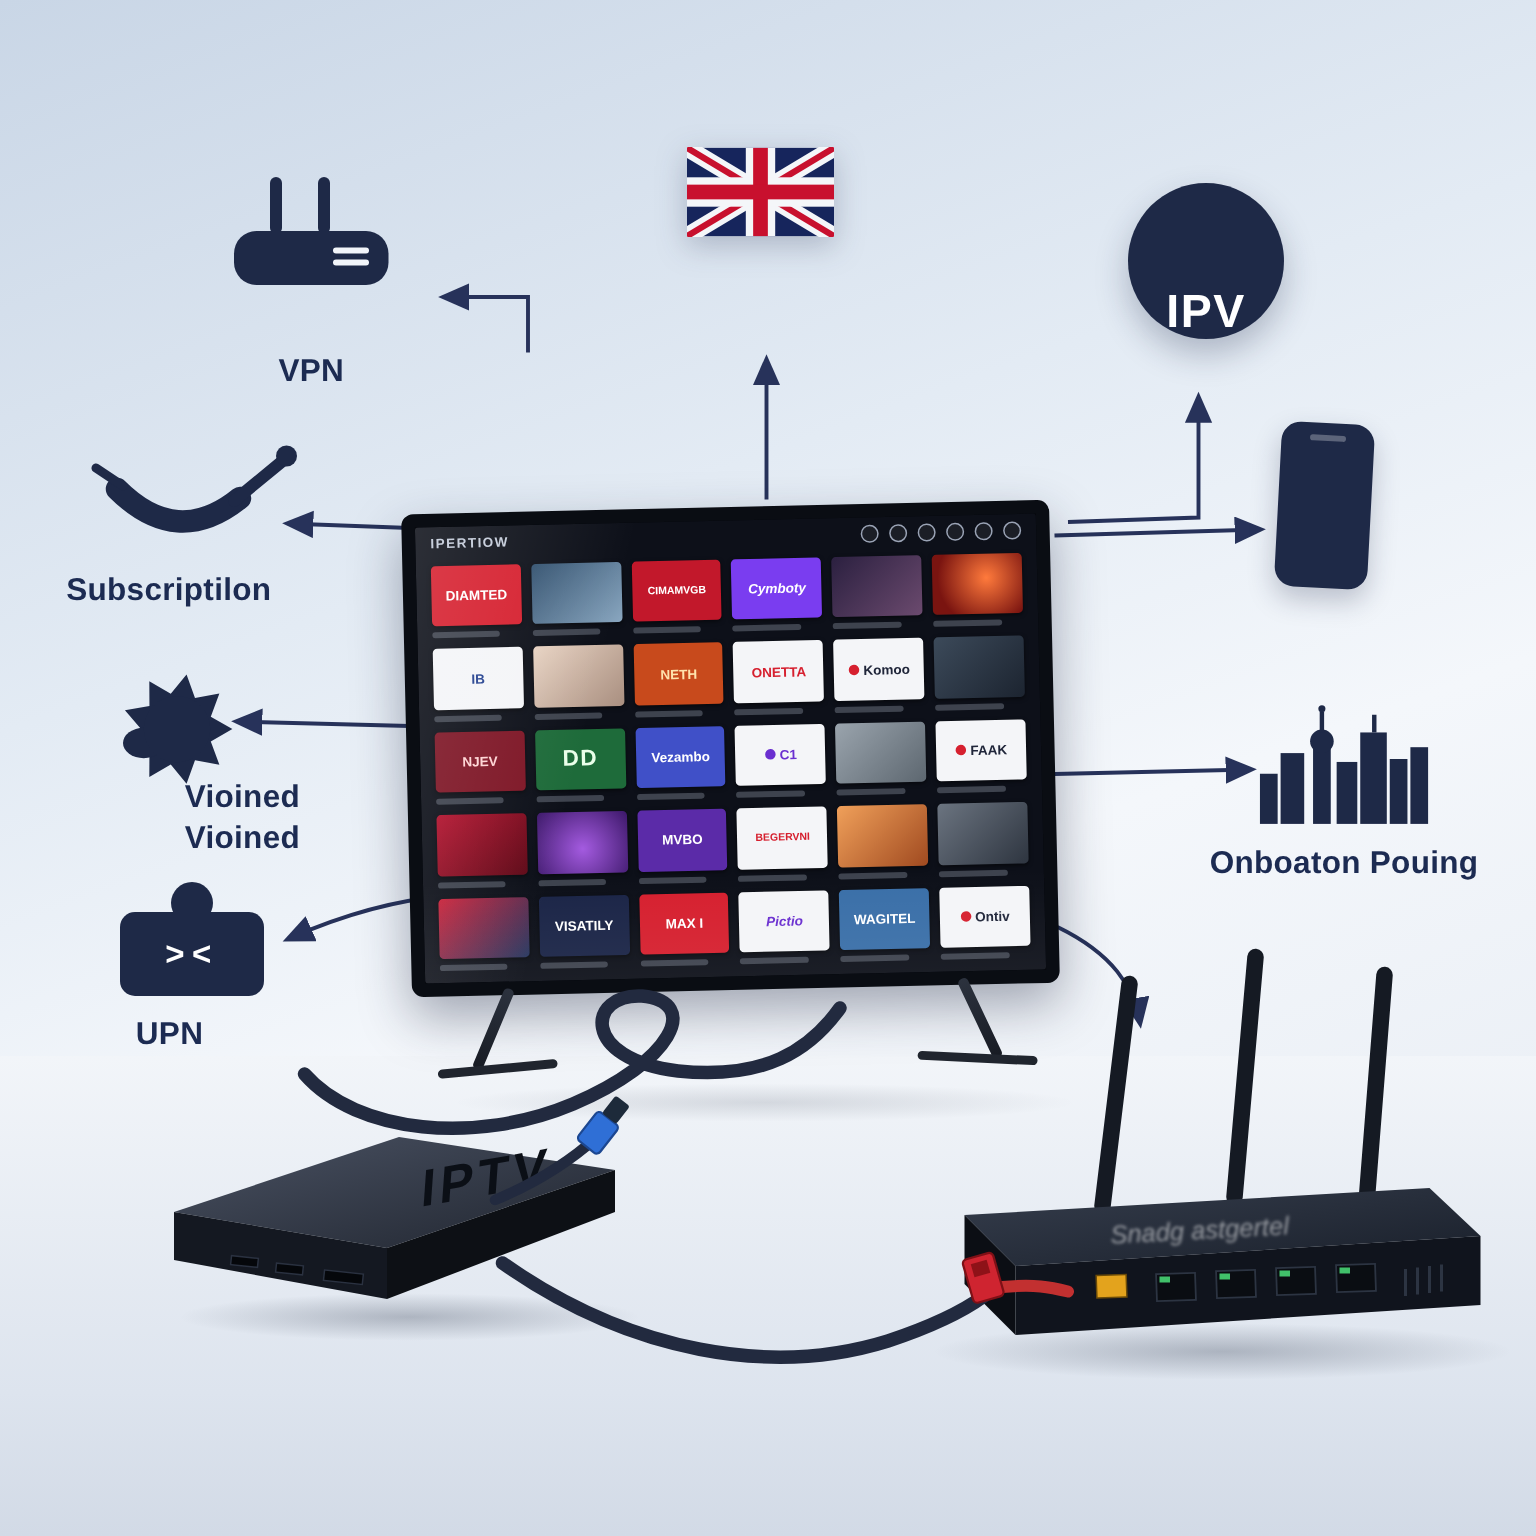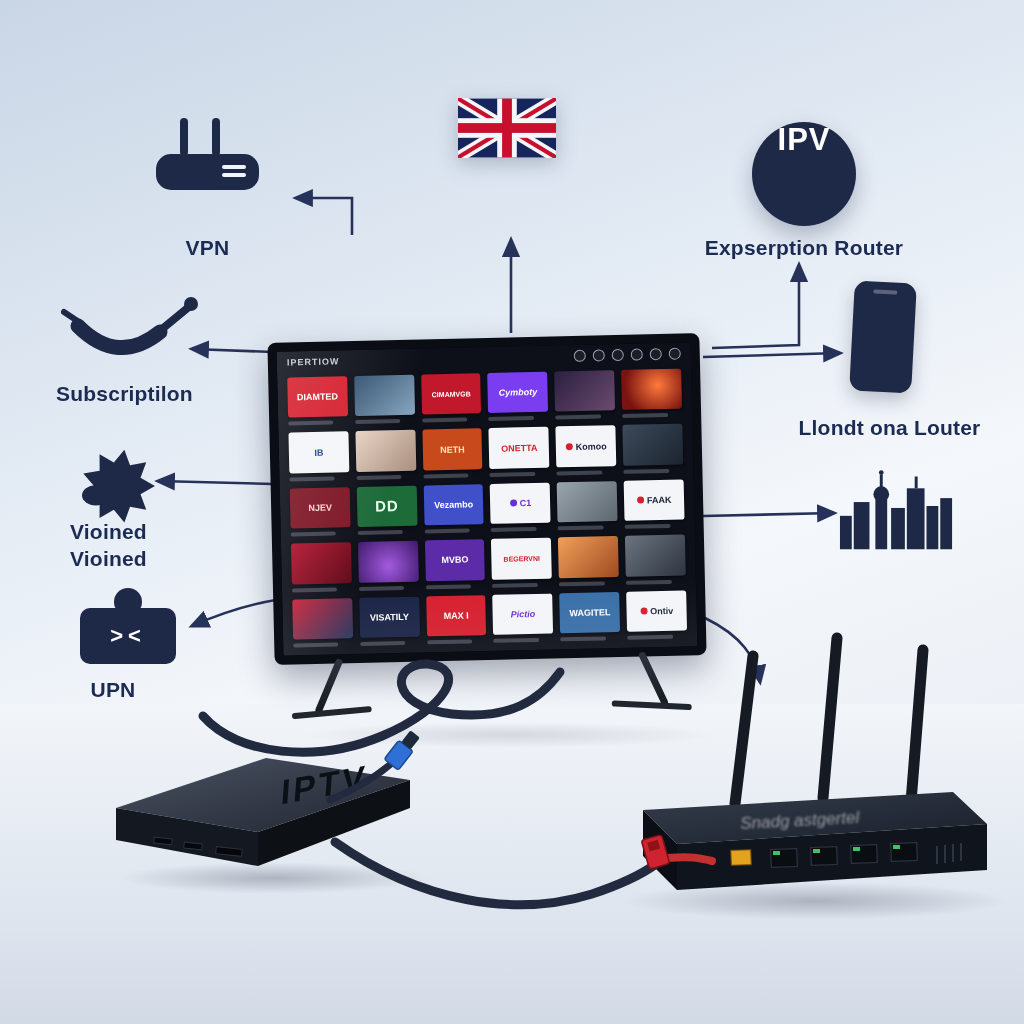--- a/index.html
+++ b/index.html
@@ -4,26 +4,26 @@
 <style>
   html,body{margin:0;padding:0;background:#e8eef5;font-family:"Liberation Sans",sans-serif;}
   .canvas{position:relative;width:1024px;height:1024px;overflow:hidden;
     background:linear-gradient(160deg,#c9d6e6 0%,#e3ebf4 35%,#f4f7fb 58%,#e3e9f1 100%);}
   .floor{position:absolute;left:0;right:0;bottom:0;height:320px;z-index:0;
     background:linear-gradient(#f2f5f9 0%,#dde4ee 70%,#d2dae6 100%);}
   svg{display:block}
 
   
   .callout-label{position:absolute;z-index:2;color:#1c2b52;font-weight:bold;font-size:21px;text-align:center;letter-spacing:.2px}
-  .left-align{text-align:left}
+  .left-align{text-align:right}
 
   
   .icon-navy{fill:#1e2947}
   .ipv-badge{position:absolute;z-index:2;width:104px;height:104px;border-radius:50%;background:#1e2947;
-    display:flex;align-items:flex-start;justify-content:center;color:#fff;font-weight:bold;font-size:31px;letter-spacing:1px;
+    display:flex;align-items:flex-end;justify-content:center;color:#fff;font-weight:bold;font-size:31px;letter-spacing:1px;
     box-shadow:0 10px 22px rgba(30,41,71,.28)}
   .phone{position:absolute;z-index:2;width:62px;height:110px;background:#1e2947;border-radius:13px;transform:rotate(3deg);
     box-shadow:0 8px 18px rgba(30,41,71,.25)}
   .phone::after{content:"";position:absolute;top:8px;left:50%;margin-left:-12px;width:24px;height:4px;border-radius:2px;background:rgba(255,255,255,.28)}
   .puzzle{position:absolute;z-index:2;width:96px;height:82px}
   .puzzle-knob{position:absolute;left:34px;top:0;width:28px;height:28px;border-radius:50%;background:#1e2947}
   .puzzle-body{position:absolute;left:0;top:20px;width:96px;height:56px;border-radius:10px;background:#1e2947;
     display:flex;align-items:center;justify-content:center;color:#fff;font-weight:bold;font-size:22px;letter-spacing:5px}
 
   
@@ -132,33 +132,32 @@
       <rect x="24" width="12" height="36" fill="#f4f6f9"></rect>
       <rect y="12" width="60" height="12" fill="#f4f6f9"></rect>
       <rect x="27" width="6" height="36" fill="#c8102e"></rect>
       <rect y="15" width="60" height="6" fill="#c8102e"></rect>
     </svg>
   </div>
 
   <div class="ipv-badge" style="left:752px;top:122px">
     <span>IPV</span>
   </div>
-  <div class="callout-label" style="left:688px;top:236px;width:232px">Expserption Router</div>
 
   <div class="icon-wrap" style="left:60px;top:286px">
     <svg width="142" height="90" viewBox="0 0 142 90">
       <g stroke="#1e2947" fill="none" stroke-linecap="round">
         <path d="M18 40 Q 58 80 100 46" stroke-width="15"></path>
         <path d="M96 48 L 130 20" stroke-width="8"></path>
         <path d="M22 38 L 4 26" stroke-width="6"></path>
       </g>
       <circle cx="131" cy="18" r="7" fill="#1e2947"></circle>
     </svg>
   </div>
-  <div class="callout-label" style="left:37px;top:382px;width:175px">Subscriptilon</div>
+  <div class="callout-label" style="left:25px;top:382px;width:175px">Subscriptilon</div>
 
   <div class="icon-wrap" style="left:70px;top:436px">
     <svg width="96" height="102" viewBox="0 0 104 102">
       <polygon class="icon-navy" points="92,50 76.4,41.1 82.6,24.3 65,27.5 58.9,10.6 47.5,24.4 32,15.4 32.1,33.3 14.4,36.3 26,50 14.4,63.7 32.1,66.7 32,84.6 47.5,75.6 58.9,89.4 65,72.5 82.6,75.7 76.4,58.9"></polygon>
       <ellipse class="icon-navy" cx="28" cy="60" rx="15" ry="11"></ellipse>
       <circle class="icon-navy" cx="52" cy="50" r="24"></circle>
     </svg>
   </div>
   <div class="callout-label left-align" style="left:70px;top:518px;width:130px;line-height:27px">
     <div>Vioined</div>
@@ -167,39 +166,39 @@
 
   <div class="puzzle" style="left:80px;top:588px">
     <div class="puzzle-knob"></div>
     <div class="puzzle-body">
       <span>&gt;&lt;</span>
     </div>
   </div>
   <div class="callout-label" style="left:58px;top:678px;width:110px">UPN</div>
 
   <div class="phone" style="left:852px;top:282px"></div>
-  <div class="callout-label" style="left:792px;top:416px;width:195px">Llondt ona Louter</div>
 
   <div class="icon-wrap" style="left:838px;top:458px">
     <svg width="118" height="96" viewBox="0 0 120 96">
       <g class="icon-navy">
         <rect x="2" y="58" width="12" height="34"></rect>
         <rect x="16" y="44" width="16" height="48"></rect>
         <rect x="38" y="38" width="12" height="54"></rect>
         <circle cx="44" cy="36" r="8"></circle>
         <rect x="42.5" y="16" width="3" height="14"></rect>
         <circle cx="44" cy="14" r="2.4"></circle>
         <rect x="54" y="50" width="14" height="42"></rect>
         <rect x="70" y="30" width="18" height="62"></rect>
         <rect x="78" y="18" width="3" height="12"></rect>
         <rect x="90" y="48" width="12" height="44"></rect>
         <rect x="104" y="40" width="12" height="52"></rect>
       </g>
     </svg>
   </div>
+  <div class="callout-label" style="left:796px;top:564px;width:200px">Onboaton Pouing</div>
 
   <div class="shadow" style="left:300px;top:722px;width:420px;height:26px;opacity:.5"></div>
   <div class="shadow" style="left:118px;top:862px;width:310px;height:32px"></div>
   <div class="shadow" style="left:620px;top:882px;width:390px;height:38px"></div>
 
   <div class="tv">
     <div class="tv-frame">
       <div class="screen">
         <div class="screen-header">
           <div class="screen-title">IPERTIOW</div>

